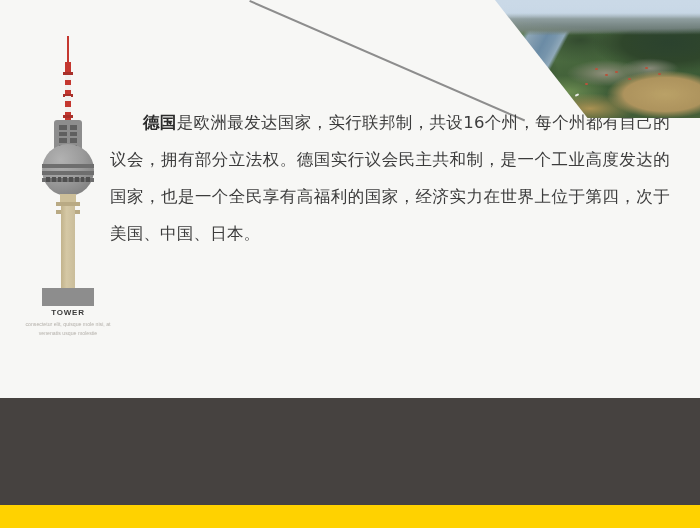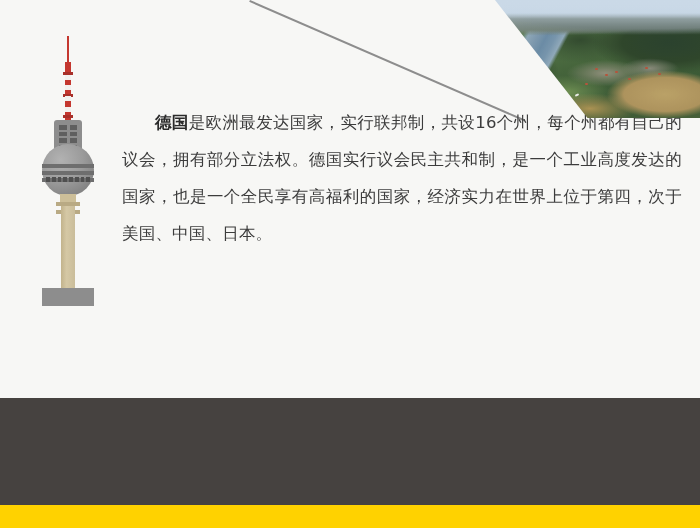--- a/index.html
+++ b/index.html
@@ -236,21 +236,21 @@
     font-size: 5.2px;
     line-height: 1.65;
     color: #b4b0aa;
     margin: 0;
     padding: 0 6px;
   }
 
   
   .copy {
     position: absolute;
-    left: 122px;
+    left: 110px;
     top: 104px;
     width: 560px;
     z-index: 2;
   }
   .copy p {
     margin: 0;
     font-size: 16.5px;
     line-height: 37px;
     color: #3c3c3c;
     text-align: justify;
@@ -353,20 +353,24 @@
         </span>
       </div>
 
       <span class="t-neck"></span>
       <span class="t-collar c1"></span>
       <span class="t-collar c2"></span>
       <span class="t-shaft"></span>
       <span class="t-base"></span>
     </div>
 
+    <div class="tower-caption">
+      <p class="cap-title">TOWER</p>
+      <p class="cap-body">consectetur elit, quisque mole nisi, at venenatis usque molestie</p>
+    </div>
   </div>
 
   <div class="copy">
     <p><span class="lead">德国</span><span>是欧洲最发达国家，实行联邦制，共设16个州，每个州都有自己的议会，拥有部分立法权。德国实行议会民主共和制，是一个工业高度发达的国家，也是一个全民享有高福利的国家，经济实力在世界上位于第四，次于美国、中国、日本。</span></p>
   </div>
 
   <div class="bar-dark"></div>
   <div class="bar-yellow"></div>
 
 </div>

